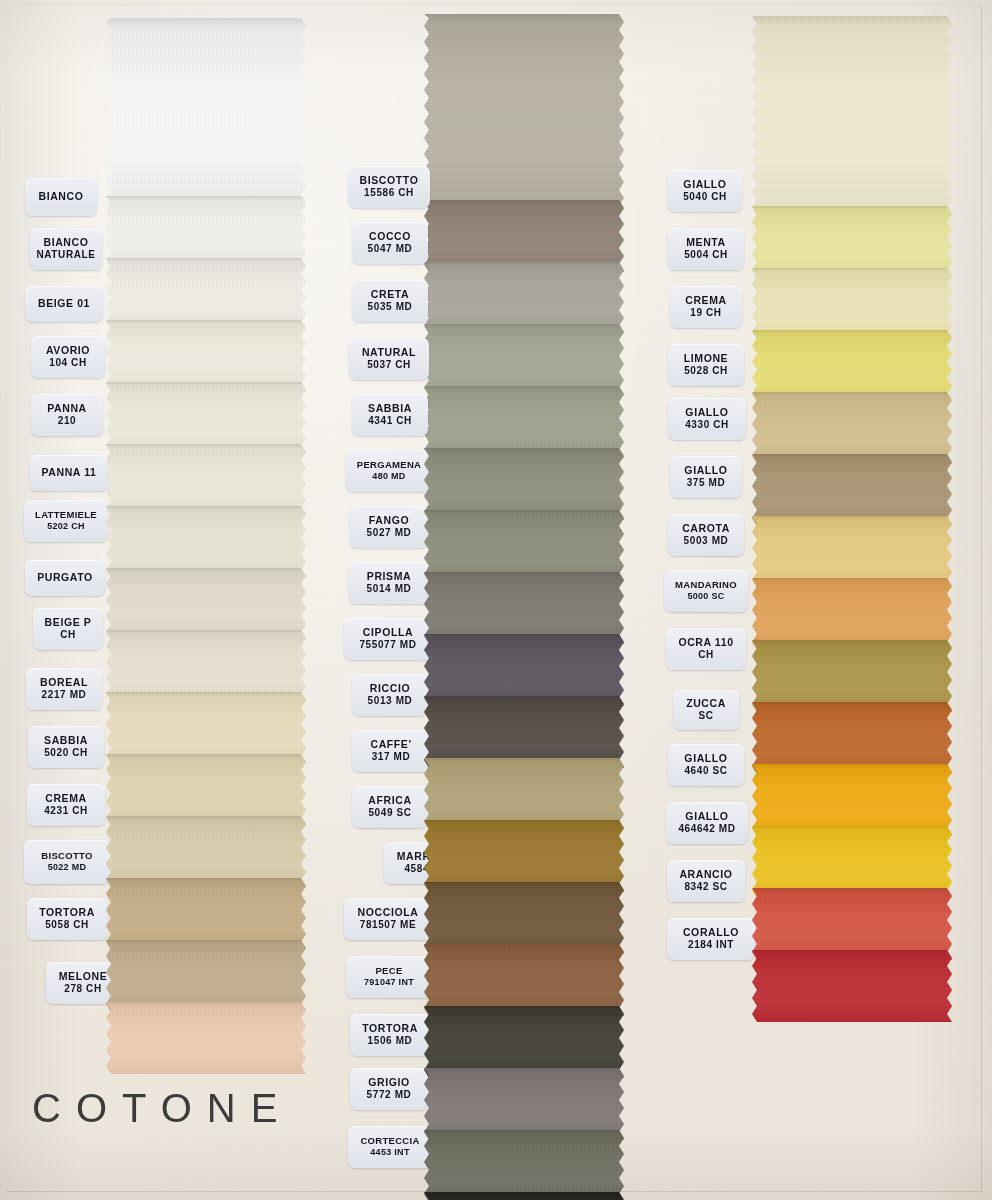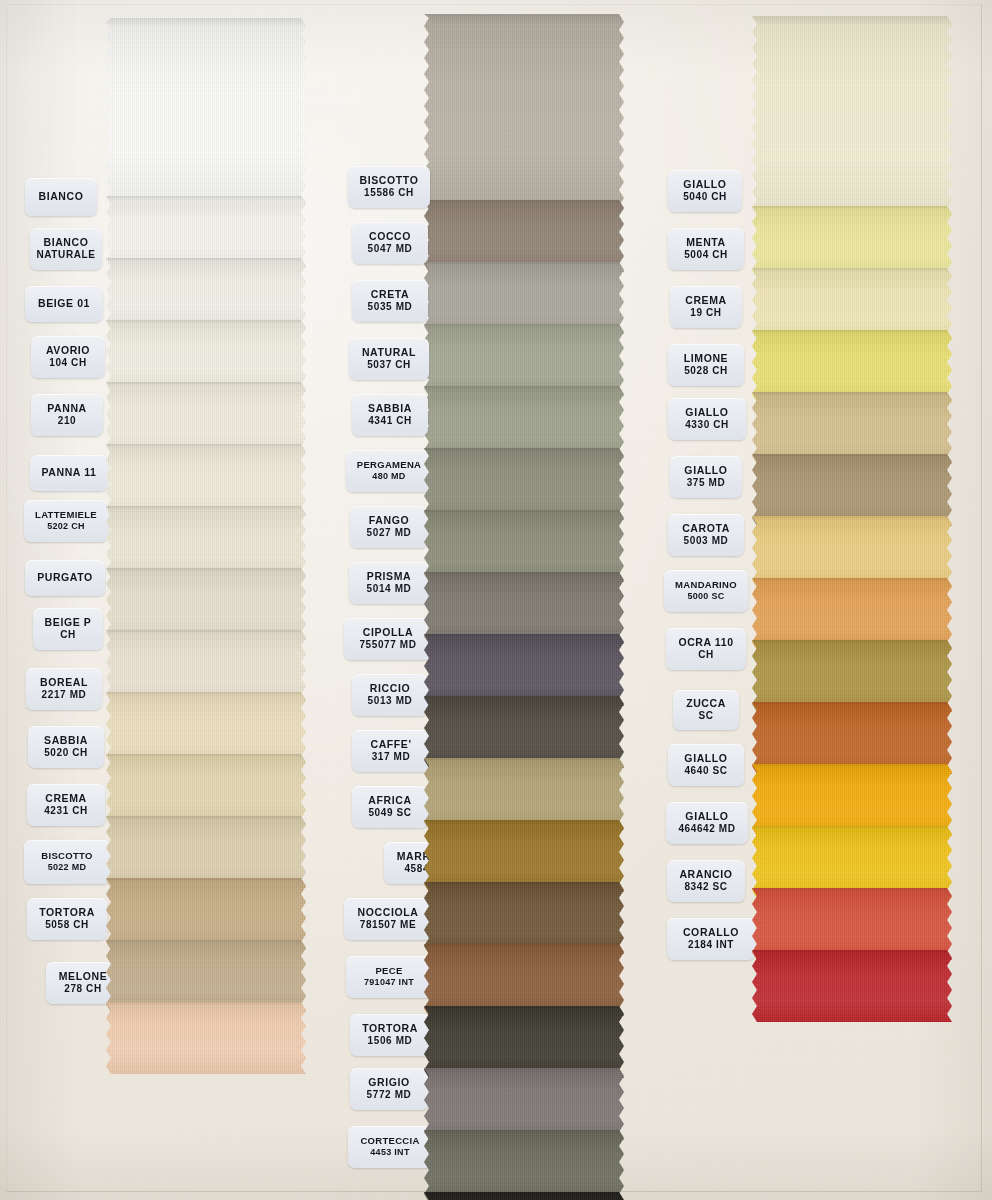--- a/index.html
+++ b/index.html
@@ -633,16 +633,17 @@
       </div>
       <div class="label" style="left: 667px; top: 860px; width: 78px; height: 42px;">
         <div class="l1">ARANCIO</div>
         <div class="l2">8342 SC</div>
       </div>
       <div class="label" style="left: 667px; top: 918px; width: 88px; height: 42px;">
         <div class="l1">CORALLO</div>
         <div class="l2">2184 INT</div>
       </div>
     </div>
+  <div id="cotone">COTONE</div>
   <div id="grain"></div>
   <div id="vignette"></div>
   <div id="card-frame"></div>
 </div>
 
 </body></html>

